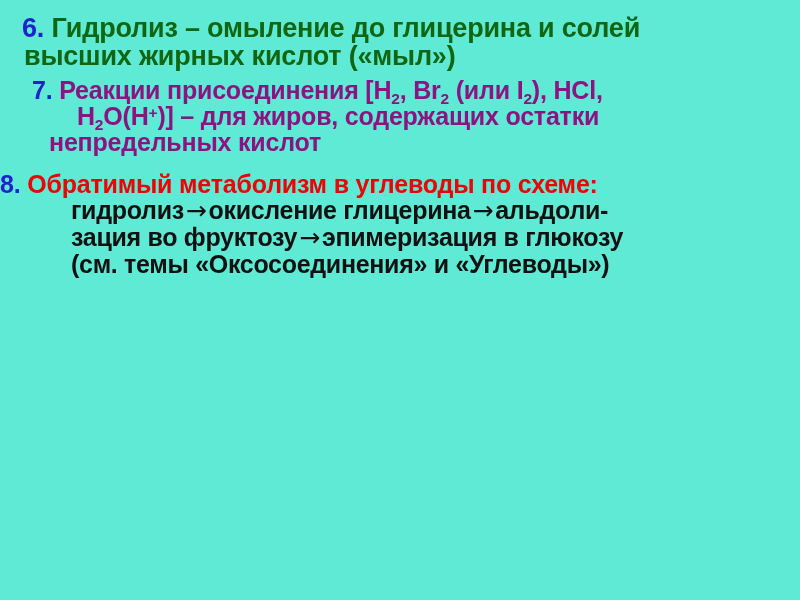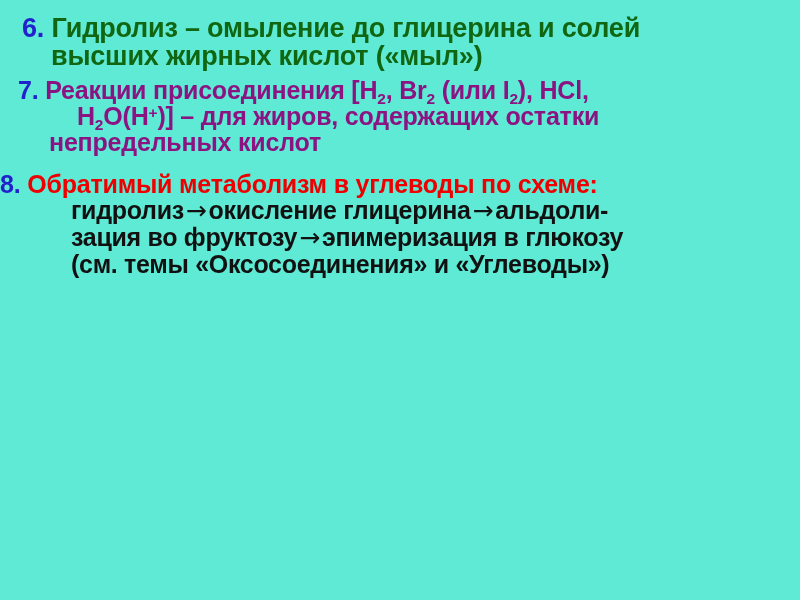--- a/index.html
+++ b/index.html
@@ -43,31 +43,31 @@
     line-height: 1.04;
     letter-spacing: -0.2px;
   }
 
   
   .item-6 .item-line {
     font-size: 27px;
     color: #116611;
   }
   .item-6 .line-1 { padding-left: 22px; }
-  .item-6 .line-2 { padding-left: 51px; }
+  .item-6 .line-2 { padding-left: 24px; }
 
   
   .item-7 {
     margin-top: 7px;
   }
   .item-7 .item-line {
     font-size: 25px;
     color: #8B1382;
   }
-  .item-7 .line-1 { padding-left: 18px; }
+  .item-7 .line-1 { padding-left: 32px; }
   .item-7 .line-2 { padding-left: 77px; }
   .item-7 .line-3 { padding-left: 49px; }
 
   
   .item-8 {
     margin-top: 16px;
   }
   .item-8 .head-line {
     font-size: 25px;
     color: #EE0000;

